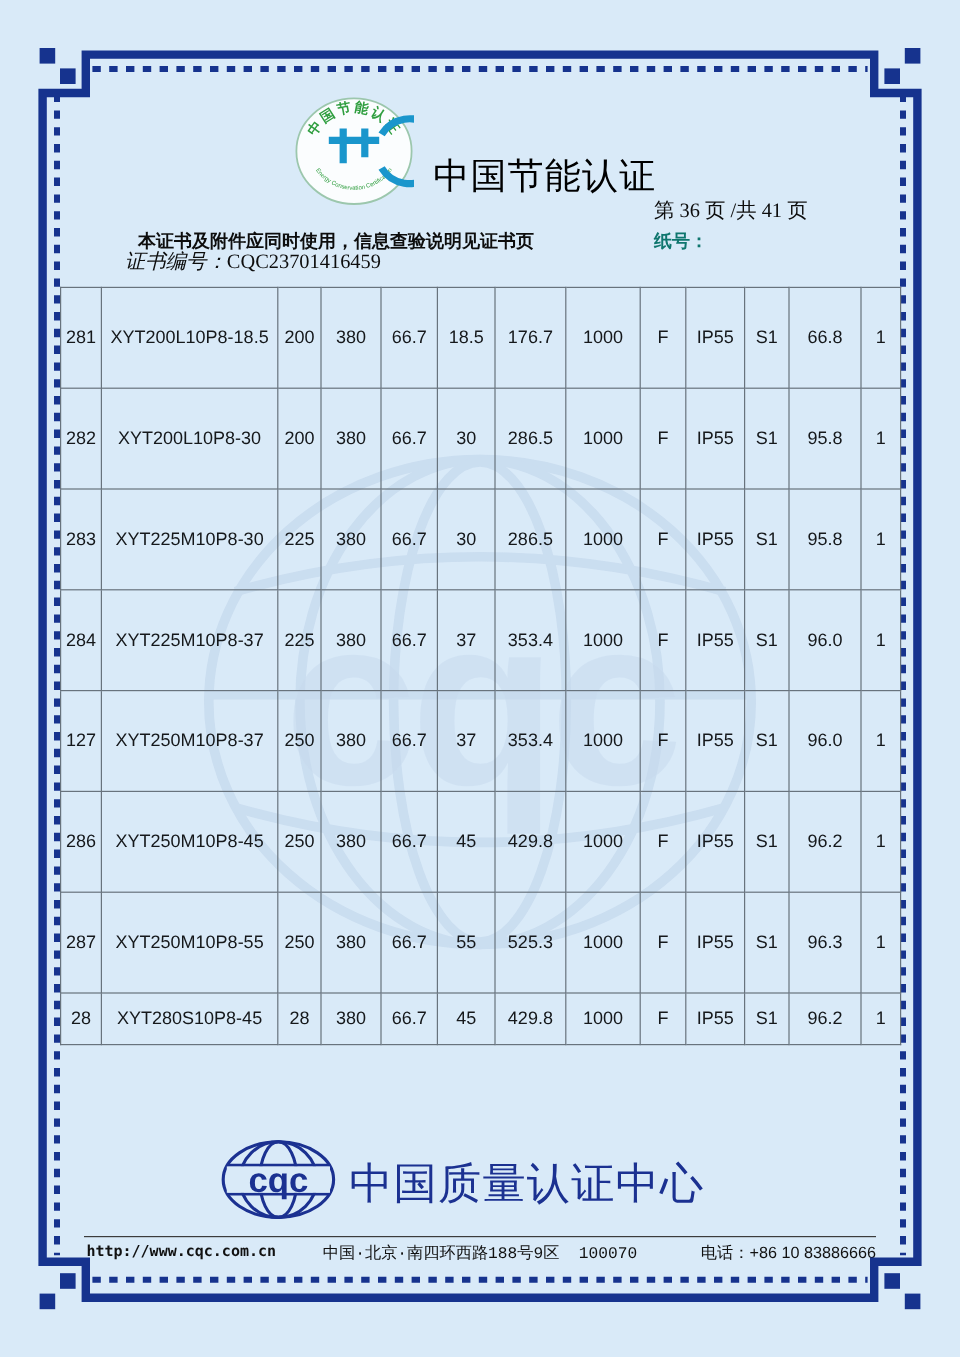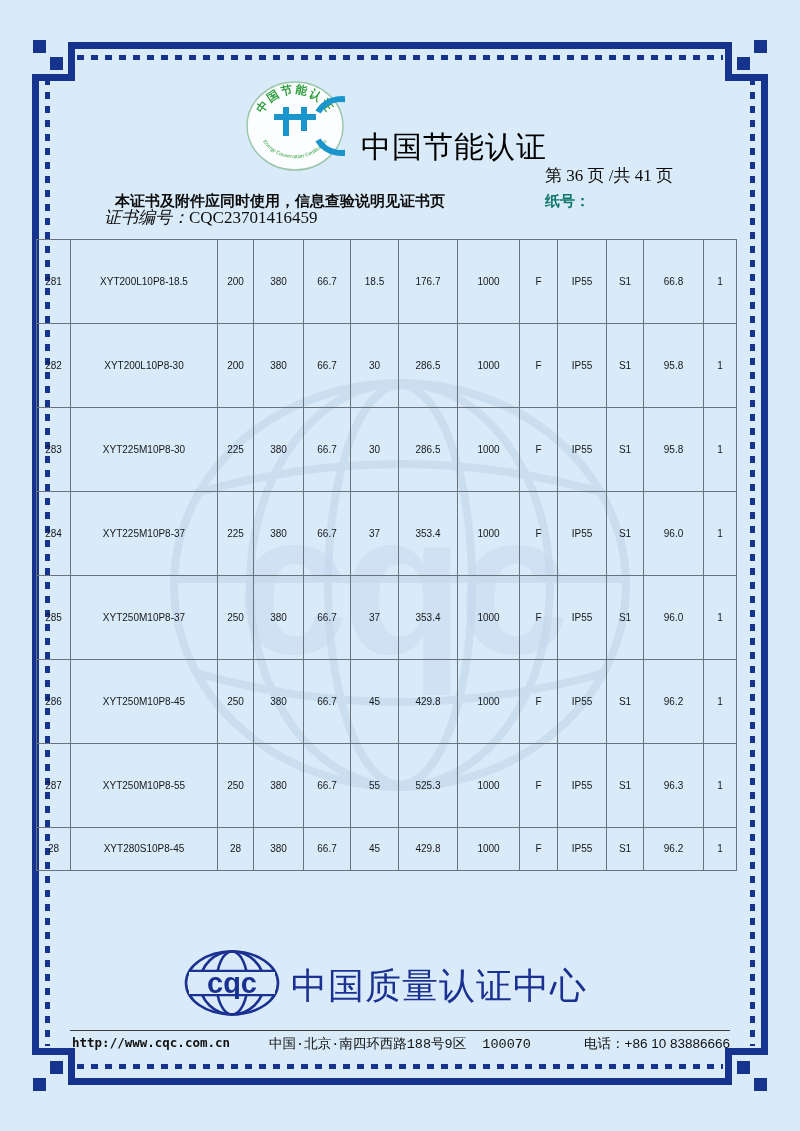--- a/index.html
+++ b/index.html
@@ -12,22 +12,22 @@
   .title{left:352px;top:80px;font-size:36px;font-weight:bold;letter-spacing:1px;color:#000;white-space:pre;}
   .subtitle{left:361px;top:127px;font-size:30px;letter-spacing:1px;color:#000;white-space:pre;}
   .meta-serif{font-family:"Liberation Serif",serif;font-size:17px;color:#0d0d0d;white-space:pre;}
   .cert-line{left:104px;top:164px;margin-top:42px;}
   .cert-label{font-style:italic;}
   .page-info{left:545px;top:164px;}
   .note-line{left:115px;top:192px;font-size:15px;font-weight:bold;color:#0d0d0d;white-space:pre;}
   .paper-line{left:545px;top:192px;font-size:15px;font-weight:bold;color:#0f766e;white-space:pre;}
 
   
-  table.cert{position:absolute;left:36px;top:239px;width:700px;border-collapse:collapse;
-             table-layout:fixed;background:transparent;font-size:10px;border-radius:15px;}
+  table.cert{position:absolute;left:50px;top:239px;width:700px;border-collapse:collapse;
+             table-layout:fixed;background:transparent;font-size:15px;border-radius:15px;}
   table.cert td{border:1px solid #68737d;line-height:42px;vertical-align:middle;
                 text-align:center;padding:0;overflow:hidden;word-break:break-all;color:#15181b;}
   table.cert tr{height:84px;}
   table.cert tr.last{height:42px;}
   td.c1{text-align:left;padding:0 7px;}
   td.c2{text-align:left;padding:0 9px;}
   td.c3{text-align:left;padding:0 7px;}
 
   
   .org-name{left:291px;top:962px;font-size:36px;letter-spacing:1px;color:#1b3191;white-space:pre;}
@@ -174,21 +174,21 @@
           <td class="c6">37</td>
           <td class="c7">353.4</td>
           <td class="c8">1000</td>
           <td class="c9">F</td>
           <td class="c10">IP55</td>
           <td class="c11">S1</td>
           <td class="c12">96.0</td>
           <td class="c13">1</td>
         </tr>
         <tr>
-          <td class="c1">285</td>
+          <td class="c1">127</td>
           <td class="c2">XYT250M10P8-37</td>
           <td class="c3">250</td>
           <td class="c4">380</td>
           <td class="c5">66.7</td>
           <td class="c6">37</td>
           <td class="c7">353.4</td>
           <td class="c8">1000</td>
           <td class="c9">F</td>
           <td class="c10">IP55</td>
           <td class="c11">S1</td>

